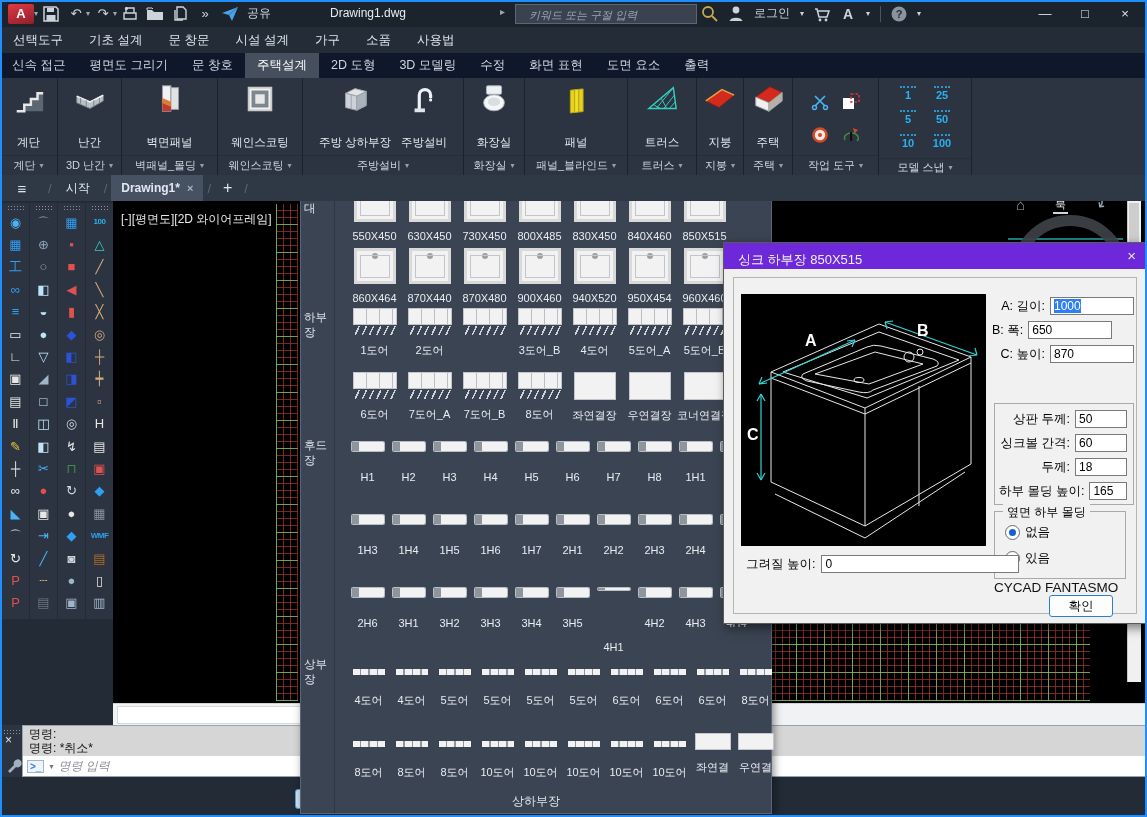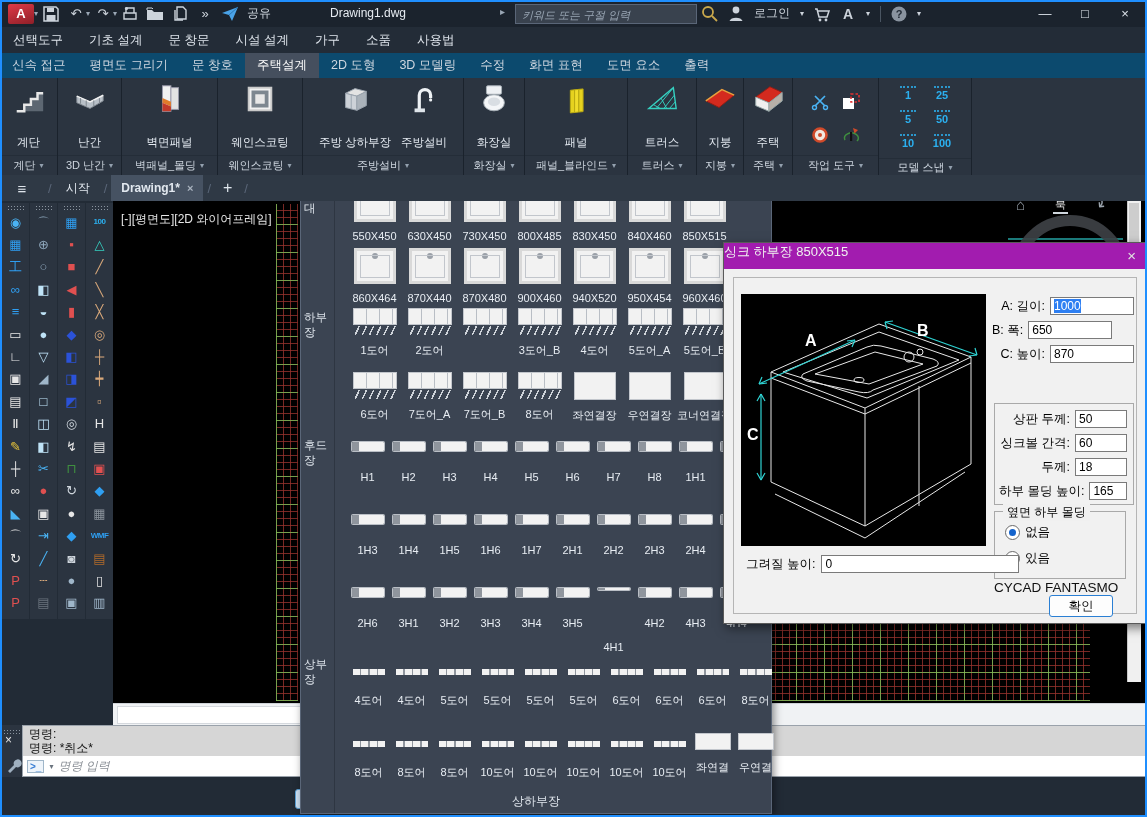--- a/index.html
+++ b/index.html
@@ -19,34 +19,34 @@
   .applogo{width:26px;height:20px;margin:0 2px 0 4px;border-radius:2px;
            background:linear-gradient(160deg,#e03a47,#8f1f28);color:#fff;font-weight:bold;
            font-size:13px;display:grid;place-items:center;}
   .tbtn{width:24px;height:24px;display:grid;place-items:center;font-size:13px;color:#ccd3db;}
   .tbtn.txt{width:auto;padding:0 4px;font-size:12px;}
   .mini-arrow{font-size:8px;color:#9aa7b5;margin-left:-3px;}
   #doc-title{left:330px;top:6px;font-size:12px;color:#e6ebf1;}
   #title-chevron{left:500px;top:6px;font-size:10px;color:#9aa7b5;}
   #searchbox{left:515px;top:4px;width:180px;height:18px;background:#39424e;border:1px solid #5a6678;}
   #searchbox input{width:100%;height:100%;background:transparent;border:none;outline:none;
-        font-style:italic;color:#9aa7b5;font-size:11px;padding:0 6px;font-family:inherit;}
+        font-style:italic;color:#9aa7b5;font-size:11px;padding:0 13px;font-family:inherit;}
   #searchbox input::placeholder{color:#9aa7b5;}
   #tb-right{left:698px;top:0;height:27px;gap:2px;}
   .vsep{width:1px;height:16px;background:#4a5562;margin:0 4px;}
   #win-controls{right:2px;top:0;height:27px;}
   .wbtn{width:40px;height:26px;display:grid;place-items:center;color:#dfe5ec;font-size:13px;}
 
   
   #menubar{left:0;top:27px;width:1147px;height:26px;background:#232c37;color:#dfe5ec;z-index:20;}
   .menu-item{padding:0 13px;font-size:12.5px;line-height:26px;}
   #doc-controls{right:4px;top:27px;height:26px;gap:14px;color:#c2cad4;font-size:12px;}
 
   
-  #ribbontabs{left:0;top:53px;width:1147px;height:25px;background:#0c4a6e;z-index:20;}
+  #ribbontabs{left:0;top:53px;width:1147px;height:25px;background:#0f172a;z-index:20;}
   .rtab{padding:0 12px;font-size:12.5px;color:#cfd7e0;line-height:25px;}
   .rtab.active{background:#454f5e;color:#fff;}
   #ribbon-collapse{left:697px;top:58px;width:22px;height:15px;background:#39434f;
      border:1px solid #4a5562;display:grid;place-items:center;}
   #ribbon-collapse::after{content:"▾";font-size:8px;color:#cfd7e0;}
 
   
   #ribbon{left:0;top:78px;width:1147px;height:97px;background:#2b3440;display:flex;z-index:20;}
   .rpanel{border-right:1px solid #1a222c;display:flex;flex-direction:column;flex:0 0 auto;}
   .rp-body{flex:1;display:flex;justify-content:center;align-items:flex-start;padding-top:3px;}
@@ -155,22 +155,22 @@
         box-shadow:0 0 0 1px #b9bec5;}
   .upperT{width:32px;height:6px;margin:16px 0 18px 0;
         background:repeating-linear-gradient(90deg,#f2f2f2 0 7px,#8f959d 7px 8.5px);}
   .connS{width:34px;height:15px;background:#f2f2f2;border:1px solid #c2c6cc;margin:8px 0 10px 0;}
   #palette-footer{position:absolute;left:0;bottom:3px;width:100%;text-align:center;
         color:#dfe5ec;font-size:12px;}
 
   
   #dialog{left:723px;top:242px;width:422px;height:380px;background:#f0f0f0;border:1px solid #5a5a5a;
         box-shadow:3px 4px 10px rgba(0,0,0,.5);z-index:10;}
-  #dlg-title{position:absolute;left:0;top:0;width:100%;height:26px;background:#a21caf;color:#f0f0f0;
-        font-size:13px;display:flex;align-items:flex-start;box-sizing:border-box;}
+  #dlg-title{position:absolute;left:0;top:0;width:100%;height:26px;background:#6d28d9;color:#f0f0f0;
+        font-size:13px;display:flex;align-items:flex-end;padding-left:14px;box-sizing:border-box;}
   #dlg-close{position:absolute;right:10px;top:4px;color:#e0e0e0;font-size:15px;}
   #dlg-frame{position:absolute;left:9px;top:34px;right:9px;bottom:9px;border:1px solid #b5b5b5;background:#f1f1f1;}
   #dlg-preview{left:17px;top:51px;width:245px;height:252px;background:#000;}
   .dimletter{position:absolute;color:#fff;font-weight:bold;font-size:16px;}
   .dlg-row{position:absolute;height:18px;display:flex;align-items:center;}
   .dlg-label{font-size:12.5px;color:#000;white-space:nowrap;}
   .tbox{background:#fff;border:1px solid #7a7a7a;height:18px;display:flex;align-items:center;
         padding:0 3px;font-size:12px;color:#000;box-sizing:border-box;}
   .selval{background:#2e7ff2;color:#fff;}
   #dlg-group1{position:absolute;left:270px;top:160px;width:138px;height:100px;border:1px solid #a9a9a9;}

